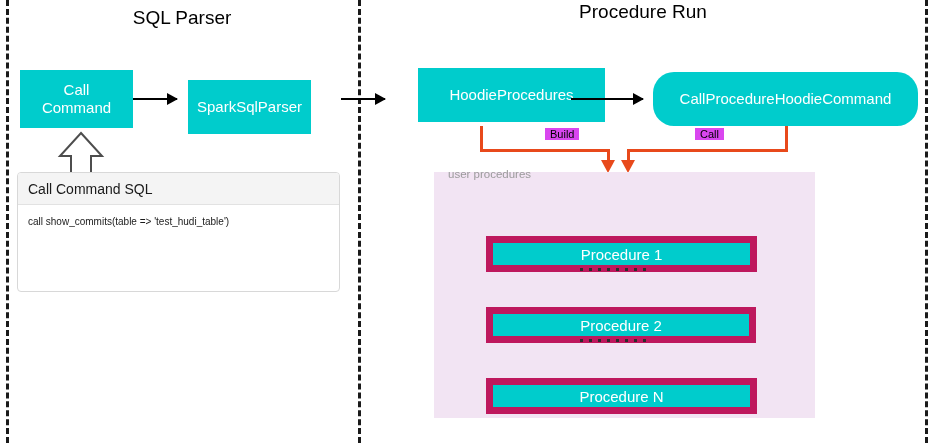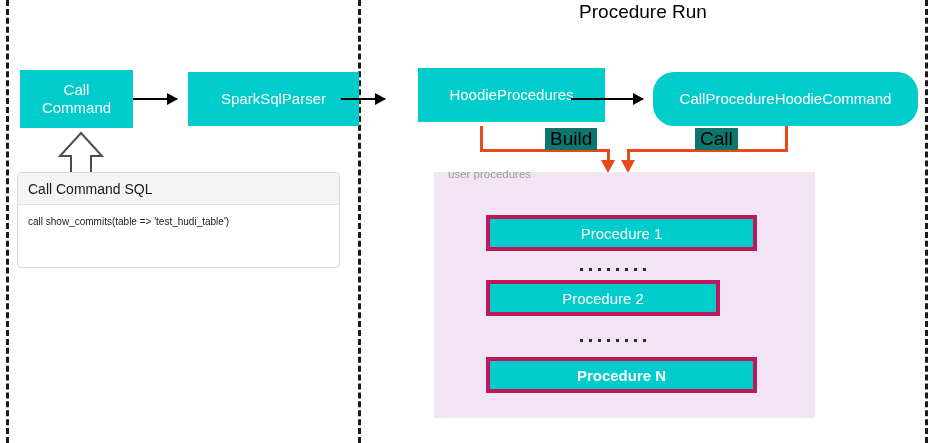--- a/index.html
+++ b/index.html
@@ -97,48 +97,49 @@
   .oline { position: absolute; background: #E8491B; }
   .odown-head {
     position: absolute;
     width: 0; height: 0;
     border-top: 13px solid #E8491B;
     border-left: 7px solid transparent;
     border-right: 7px solid transparent;
   }
   .olabel {
     position: absolute;
-    font-size: 19px;
+    font-size: 11px;
     color: #000000;
-    background: #0f766e;
+    background: #d946ef;
     padding: 0 5px;
     white-space: nowrap;
   }
 
   
   .procpanel {
     position: absolute;
     background: #F2E4F3;
   }
   .procpanel-label {
     position: absolute;
     font-size: 11.5px;
     color: #9b9b9b;
     white-space: nowrap;
   }
   .procbox {
     position: absolute;
     background: #00CCCC;
-    border: 4px solid #be185d;
+    border: 7px solid #be185d;
     box-sizing: border-box;
     color: #ffffff;
     font-size: 15px;
     display: flex;
     align-items: center;
     justify-content: center;
+    margin-top: 21px;
   }
   .dots {
     position: absolute;
     display: flex;
     gap: 6px;
     align-items: center;
   }
   .dots i {
     display: block;
     width: 3px;
@@ -148,40 +149,41 @@
 </style>
 </head>
 <body>
 
 <div id="canvas">
 
   <div class="vdash" style="left:6px;"></div>
   <div class="vdash" style="left:358px;"></div>
   <div class="vdash" style="left:925px;"></div>
 
+  <div class="section-title" style="left:8px;  top:6px; width:348px;">SQL Parser</div>
   <div class="section-title" style="left:362px; top:0; width:562px;">Procedure Run</div>
 
   <div class="tealbox" style="left:20px; top:70px; width:113px; height:58px; flex-direction:column;">
     <span>Call</span>
     <span>Command</span>
   </div>
 
   <div class="harrow" style="left:133px; top:98px; width:44px;"></div>
 
-  <div class="tealbox" style="left:188px; top:72px; width:171px; height:54px;text-align:right;">SparkSqlParser</div>
+  <div class="tealbox" style="left:188px; top:80px; width:123px; height:54px;text-align:right;">SparkSqlParser</div>
 
   <div class="harrow" style="left:341px; top:98px; width:44px;"></div>
 
   <div class="uparrow" style="left:57px; top:131px; width:48px; height:46px;">
     <svg width="48" height="46" viewBox="0 0 48 46">
       <polygon points="24,2 45,25 34,25 34,44 14,44 14,25 3,25" fill="#ffffff" stroke="#4d4d4d" stroke-width="2"></polygon>
     </svg>
   </div>
 
-  <div class="sqltable" style="left:17px; top:172px; width:323px; height:96px;">
+  <div class="sqltable" style="left:17px; top:172px; width:323px; height:120px;">
     <div class="sqlrow header" style="height:32px;">Call Command SQL</div>
     <div class="sqlrow" style="height:32px;">call show_commits(table =&gt; 'test_hudi_table')</div>
   </div>
 
   <div class="tealbox" style="left:392px; top:68px; width:187px; height:54px;margin-left:26px;">HoodieProcedures</div>
 
   <div class="harrow" style="left:571px; top:98px; width:72px;"></div>
 
   <div class="tealbox" style="left:653px; top:72px; width:265px; height:54px;border-radius:21px;">CallProcedureHoodieCommand</div>
 
@@ -206,28 +208,28 @@
     <i></i>
       <i></i>
       <i></i>
       <i></i>
       <i></i>
       <i></i>
       <i></i>
       <i></i>
   </div>
 
-  <div class="procbox" style="left:486px; top:280px; width:234px; height:36px;">Procedure 2</div>
+  <div class="procbox" style="left:486px; top:286px; width:270px; height:36px;">Procedure 2</div>
 
   <div class="dots" style="left:580px; top:339px;">
     <i></i>
       <i></i>
       <i></i>
       <i></i>
       <i></i>
       <i></i>
       <i></i>
       <i></i>
   </div>
 
-  <div class="procbox" style="left:486px; top:357px; width:271px; height:36px;font-weight:bold;">Procedure N</div>
+  <div class="procbox" style="left:486px; top:357px; width:271px; height:36px;">Procedure N</div>
 
 </div>
 
 </body></html>

